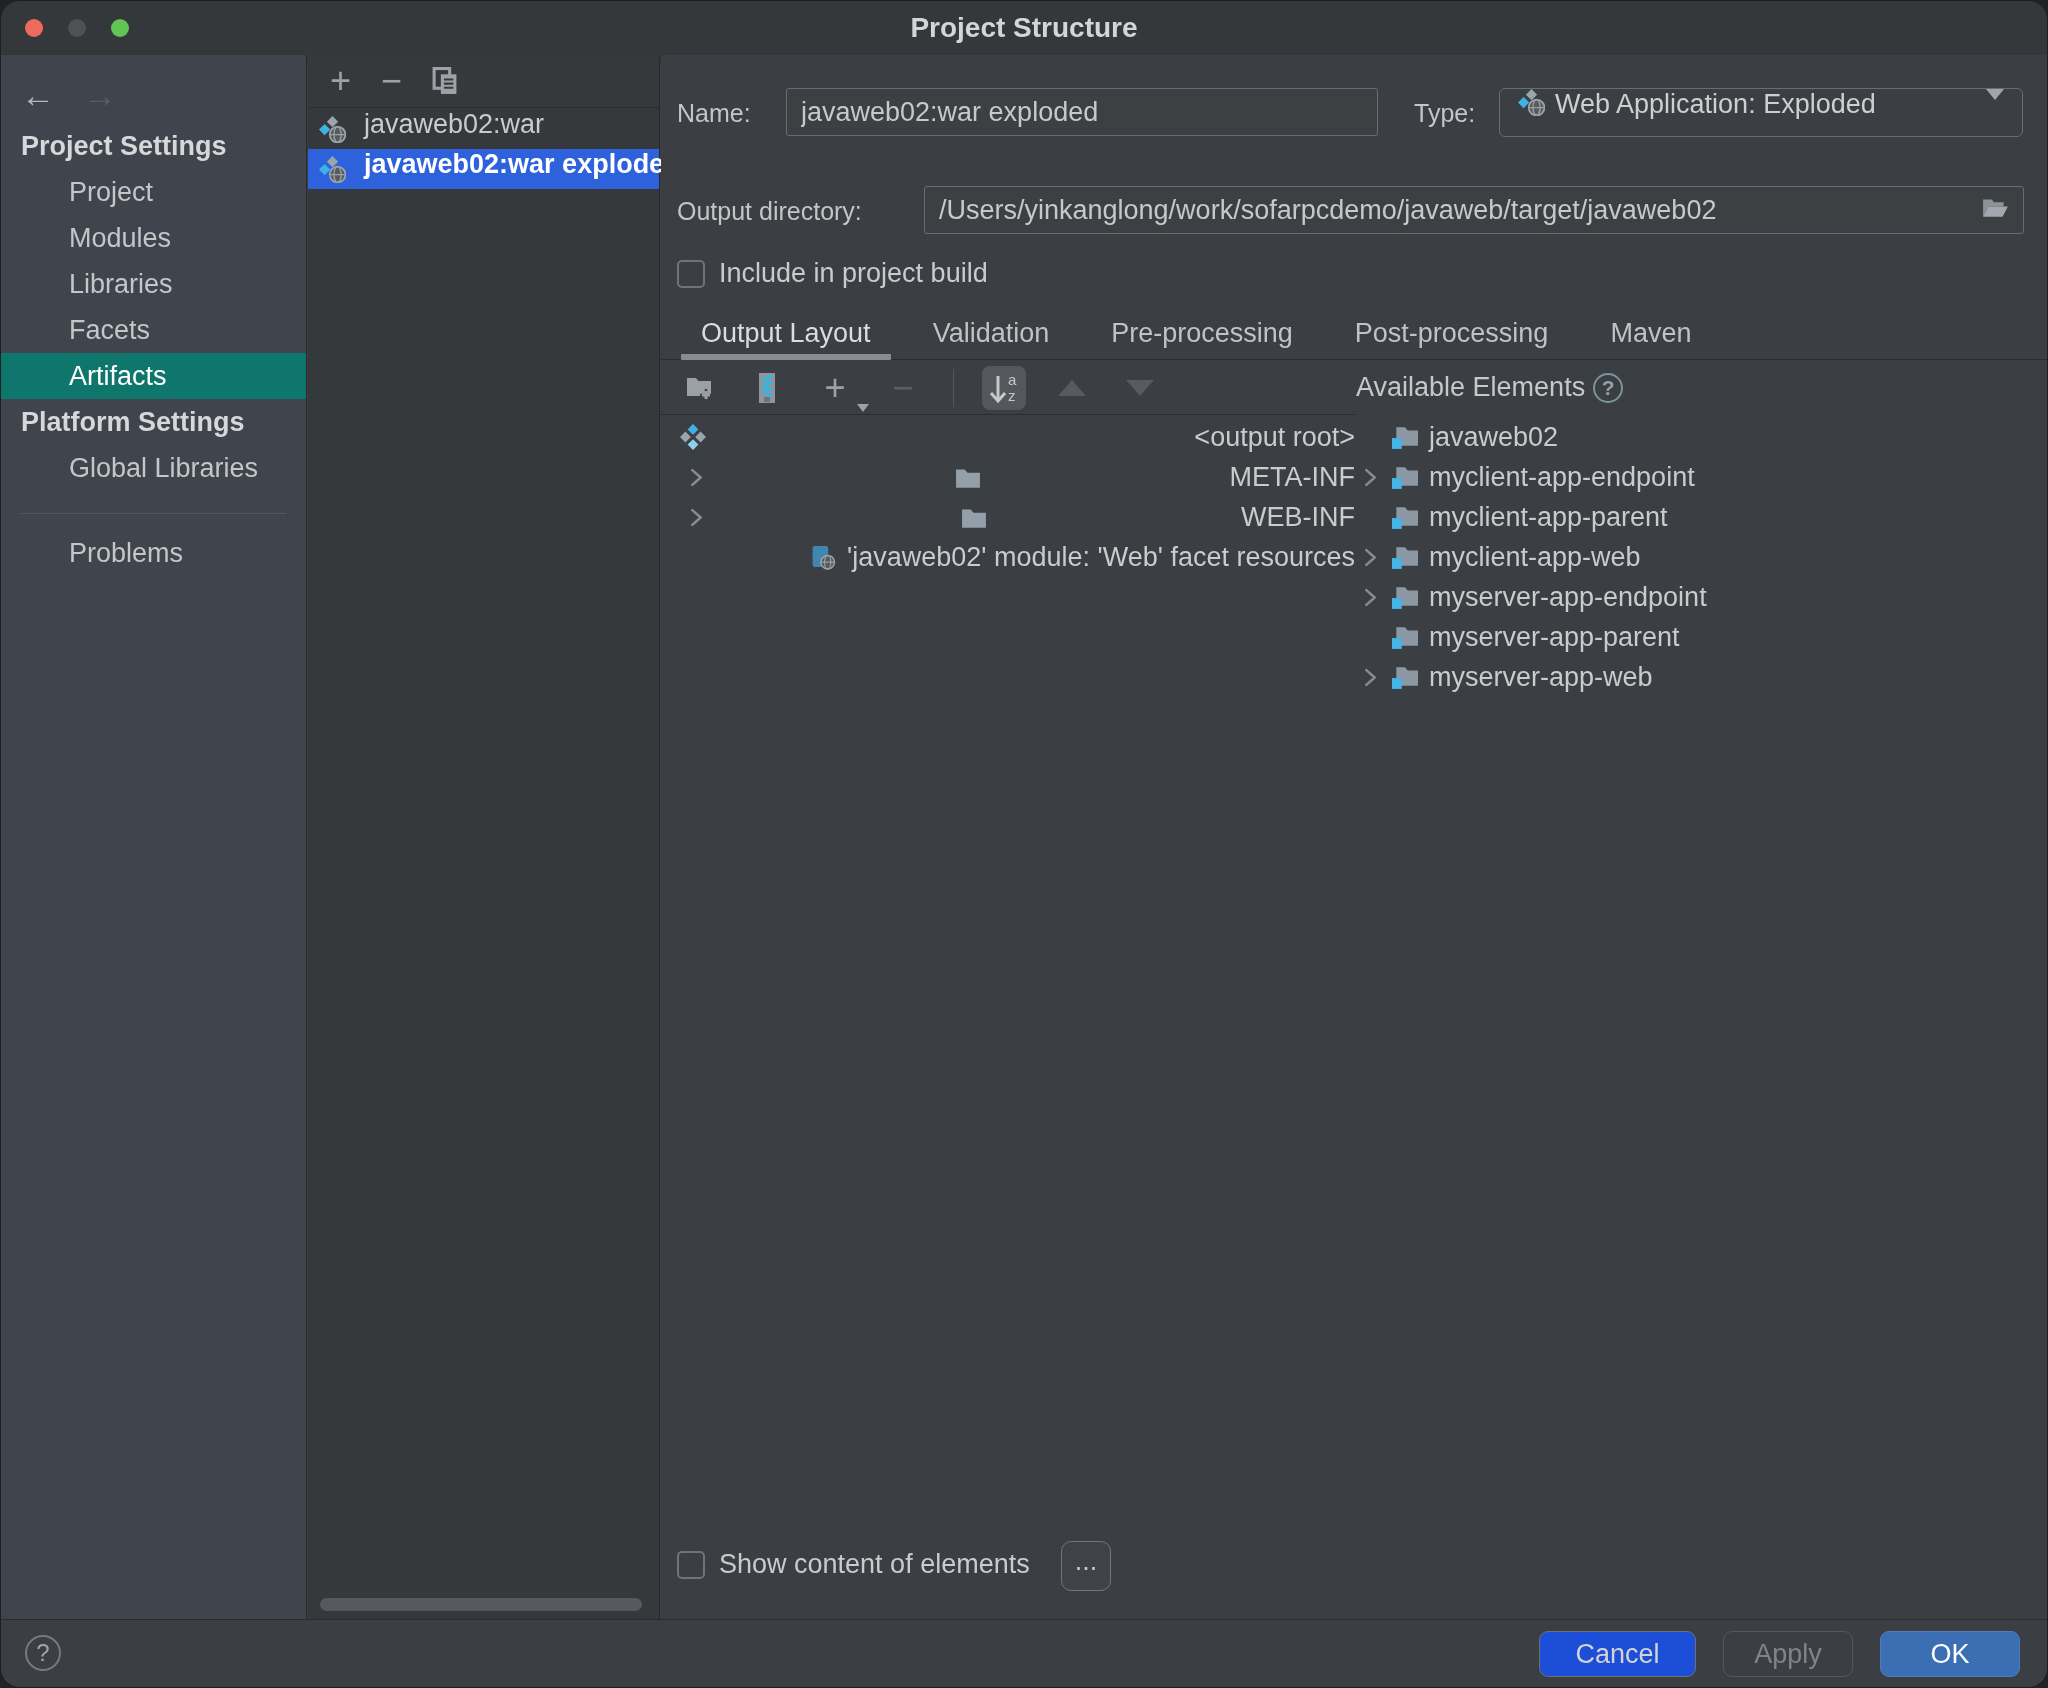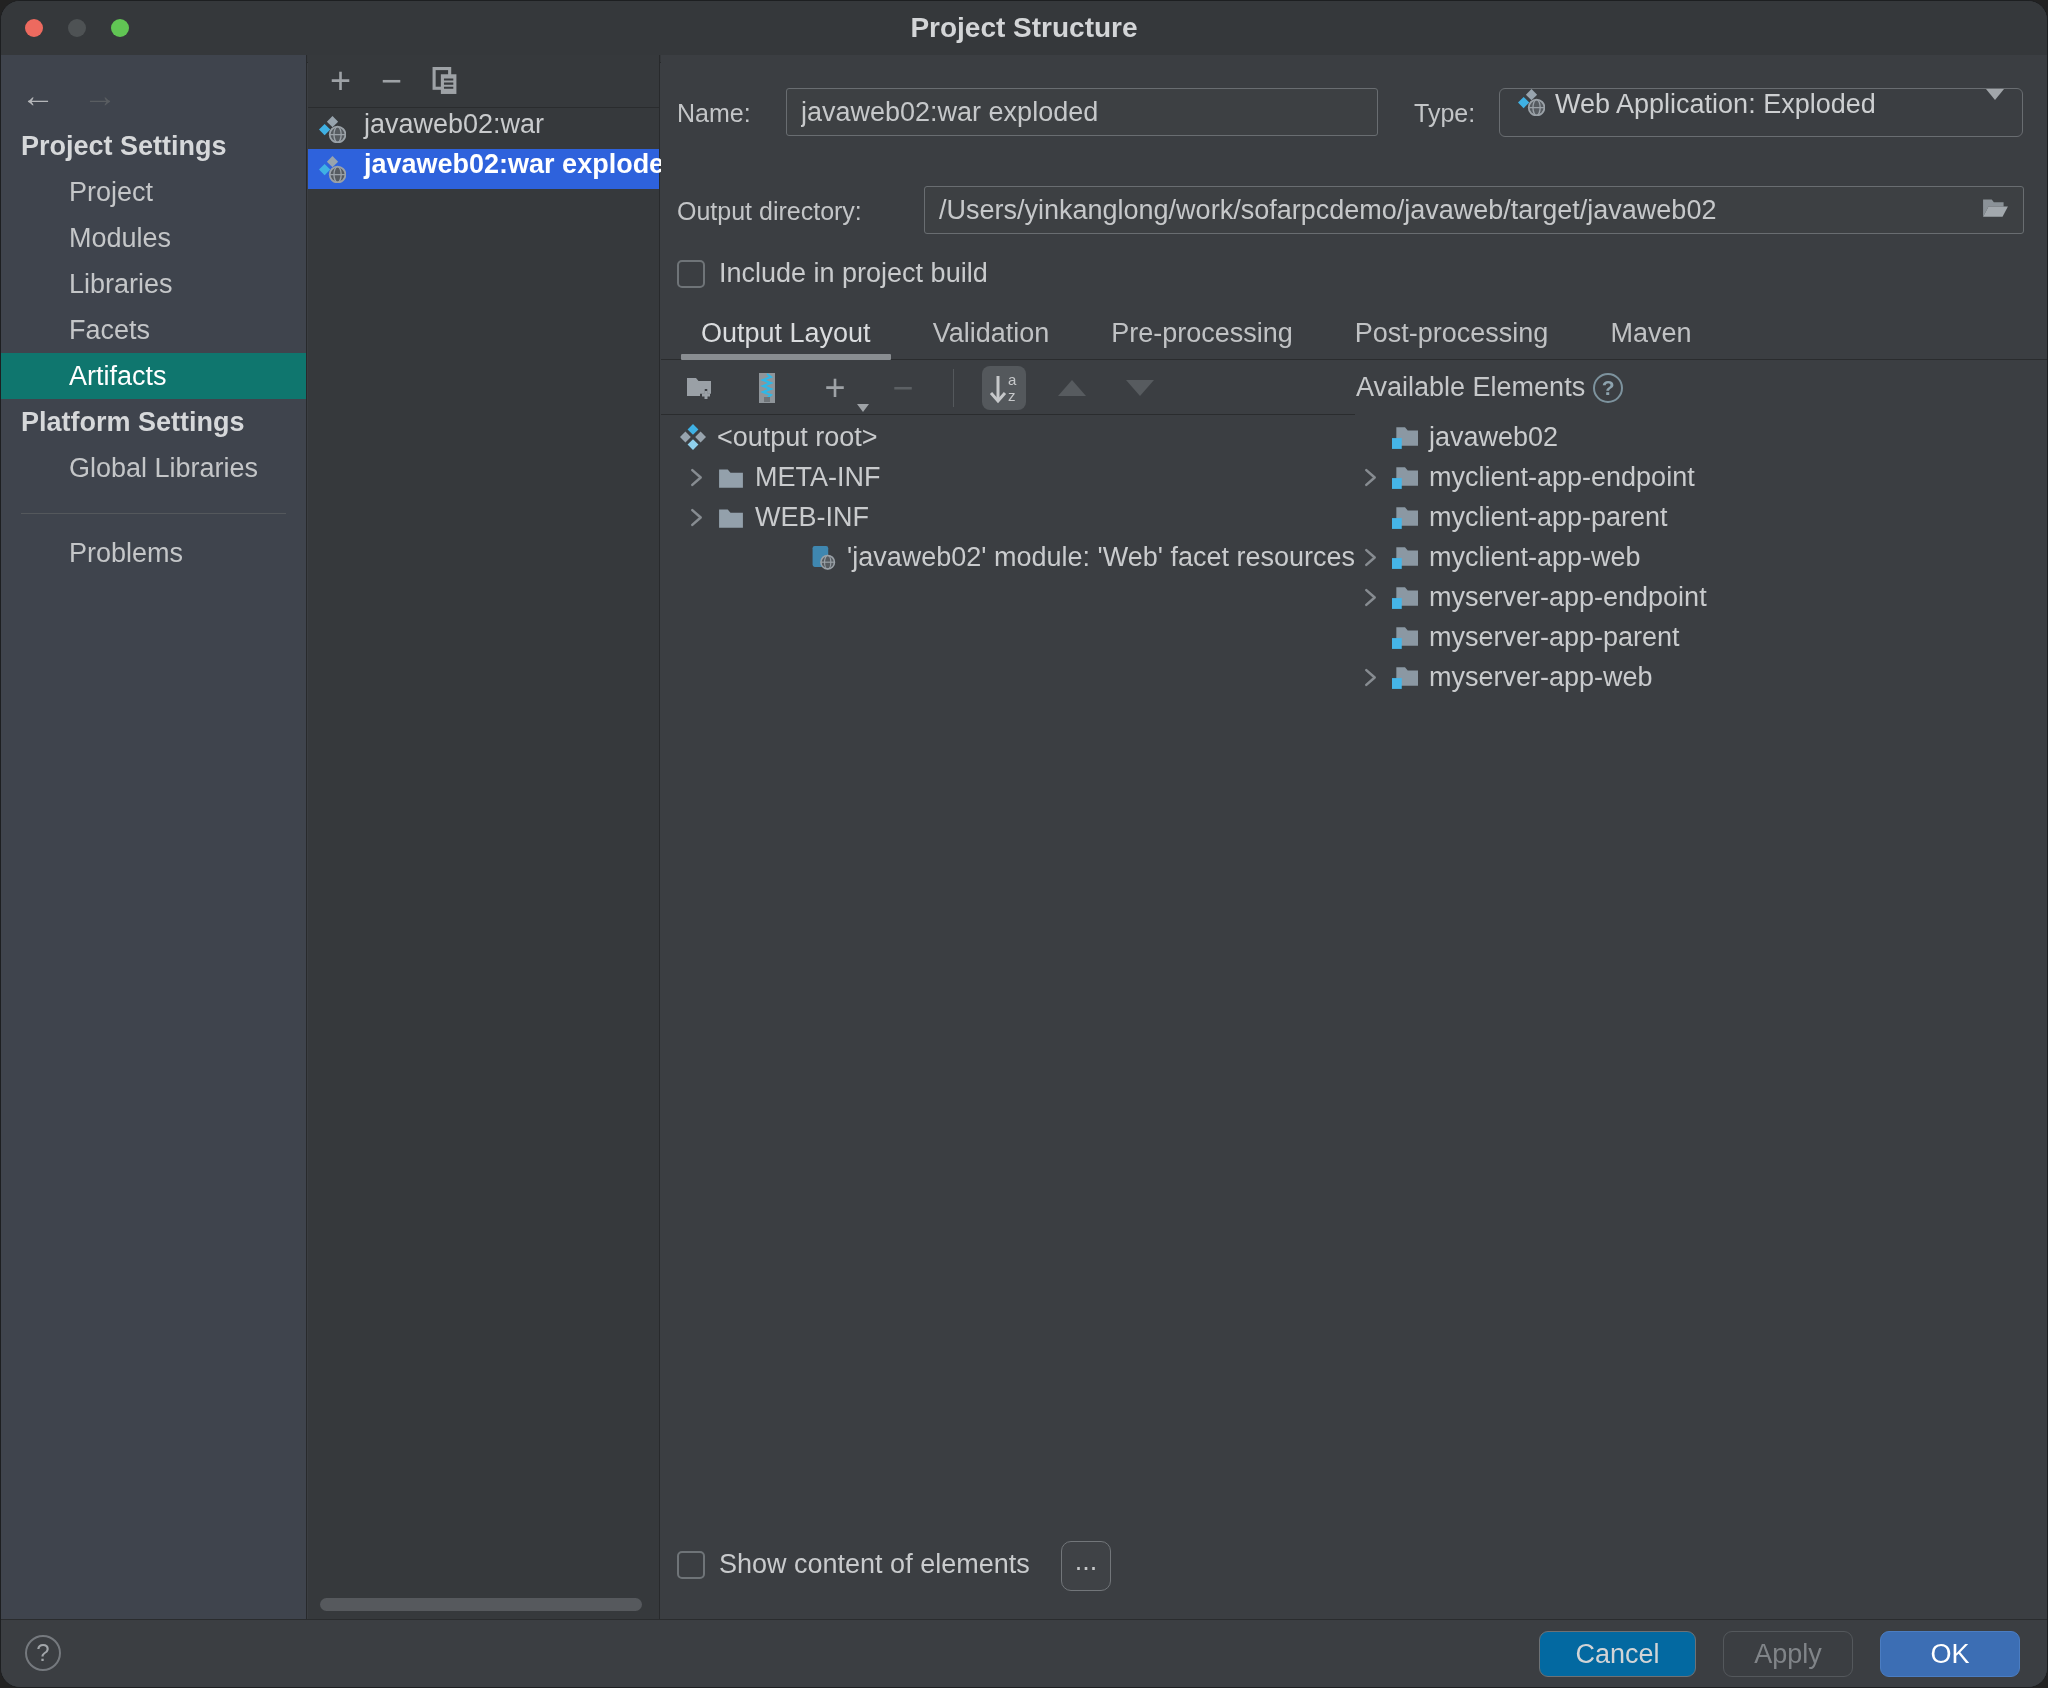--- a/index.html
+++ b/index.html
@@ -76,33 +76,33 @@
   .avail-header{position:absolute;top:306px;left:695px;height:53px;display:flex;align-items:center;gap:8px;font-size:27px;color:#c6c8ca;}
   .help-circle{width:30px;height:30px;border:2px solid #7d939e;border-radius:50%;color:#8da3ae;
                font-size:21px;display:flex;align-items:center;justify-content:center;font-weight:bold;}
   
   .tree{position:absolute;top:362px;}
   .out-tree{left:0;width:694px;}
   .avail-tree{left:690px;right:0;}
   .tree-row{height:40px;display:flex;align-items:center;font-size:27px;white-space:nowrap;color:#c9cbcd;}
   .chev{width:38px;display:flex;align-items:center;justify-content:center;flex:none;}
   .icon-slot{width:32px;display:flex;align-items:center;justify-content:center;flex:none;margin-right:8px;}
-  .ind1{padding-left:16px;}
+  .ind1{padding-left:16px;justify-content:space-between;}
   .ind2{padding-left:52px;justify-content:flex-end;}
   
   .show-row{position:absolute;top:1494px;left:16px;display:flex;align-items:center;gap:14px;font-size:27px;}
   .more-btn{position:absolute;top:1486px;left:400px;width:50px;height:50px;border:1.5px solid #72767a;border-radius:10px;
             background:#3f4246;color:#c6c8ca;font-size:27px;display:flex;align-items:center;justify-content:center;padding-bottom:10px;}
   
   .footer{position:absolute;left:0;right:0;bottom:0;height:68px;background:#3b3e42;border-top:1px solid #2a2c2e;}
   .help-btn{position:absolute;left:24px;top:15px;width:36px;height:36px;border:2px solid #75797e;border-radius:50%;
             color:#a2a6aa;font-size:24px;display:flex;align-items:center;justify-content:center;}
   .btns{position:absolute;right:27px;top:11px;display:flex;gap:27px;}
   .btn{height:46px;border-radius:9px;font-size:27px;display:flex;align-items:center;justify-content:center;font-family:"Liberation Sans",sans-serif;}
-  .btn.cancel{width:157px;background:#0369a1;border:1.5px solid #6d7175;color:#d2d4d6;}
+  .btn.cancel{width:157px;background:#1d4ed8;border:1.5px solid #6d7175;color:#d2d4d6;}
   .btn.apply{width:130px;background:transparent;border:1.5px solid #54585c;color:#808488;}
   .btn.ok{width:140px;background:#3c6eb4;border:1.5px solid #4b7dc2;color:#ffffff;}
   svg{display:block;}
 </style>
 </head>
 <body>
 
 <svg width="0" height="0" style="position:absolute">
   <defs>
     <g id="i-folder">

